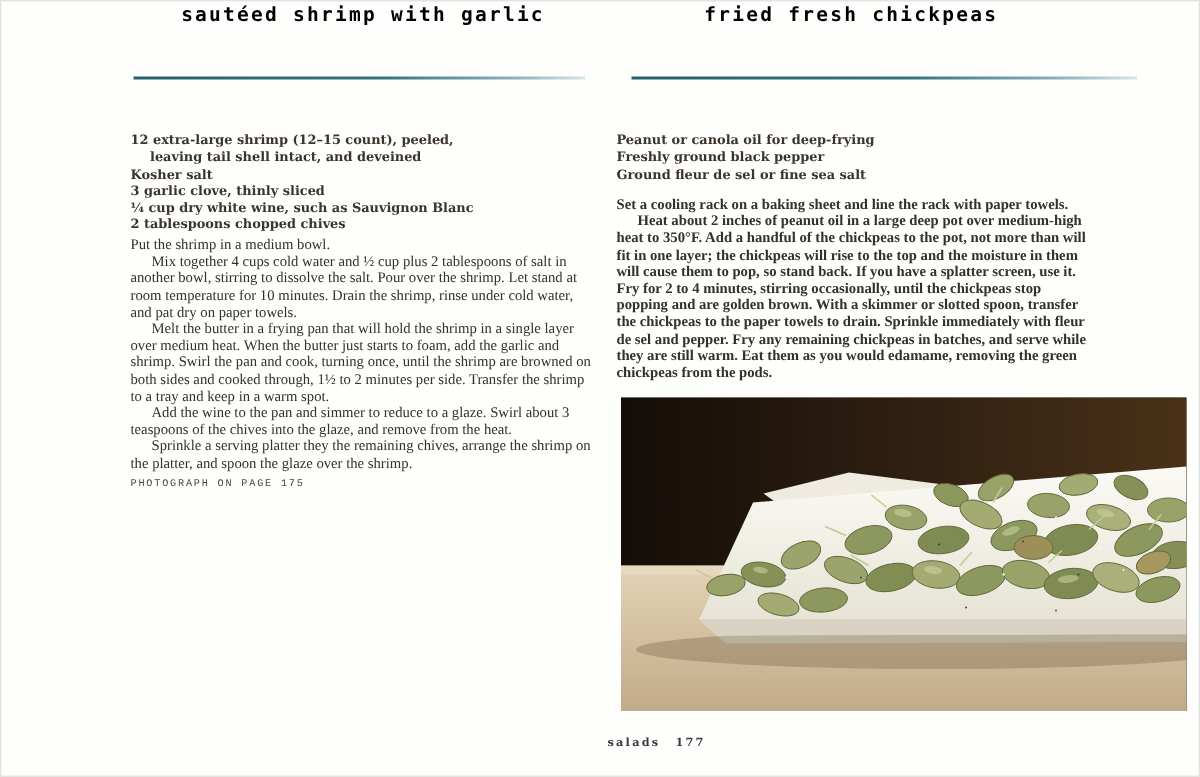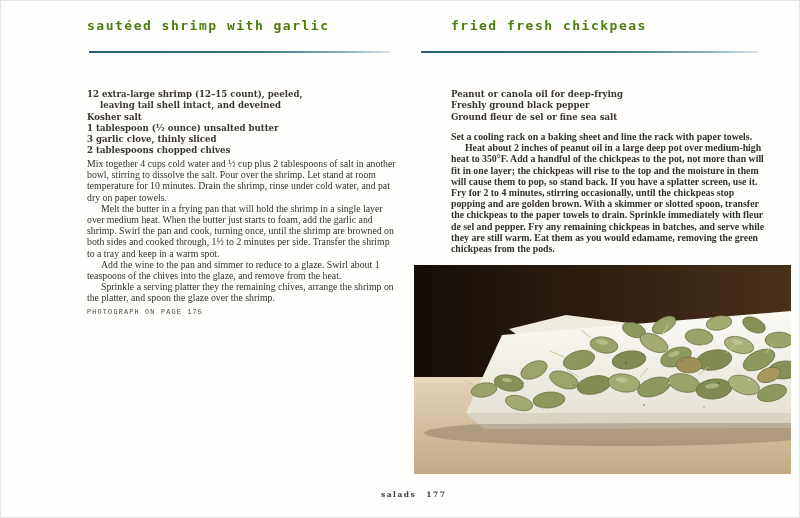--- a/index.html
+++ b/index.html
@@ -3,27 +3,27 @@
 <meta charset="utf-8">
 <style>
   html,body { margin:0; padding:0; background:#ffffff; }
   .spread {
     position:relative; width:800px; height:518px;
     background:#fefefd; border:1px solid #e4e4e2; box-sizing:border-box;
     overflow:hidden; font-family:"Liberation Serif", serif; color:#322d27;
   }
   .col { position:absolute; top:0; height:518px; }
   .col.left  { left:86px;  width:310px; }
-  .col.right { left:410px; width:313px;margin-left:40px; }
+  .col.right { left:410px; width:313px; }
 
   .title {
-    position:absolute; top:17px; left:0; width:100%; margin:0;
+    position:absolute; top:2px; left:0; width:100%; margin:0;
     font-family:"DejaVu Sans Mono", monospace;
     font-size:13px; font-weight:bold; letter-spacing:1.5px;
-    color:#4d7c0f; text-align:left; white-space:nowrap;
+    color:#000000; text-align:center; white-space:nowrap;
   }
   .rule {
     position:absolute; top:50px; height:2px;
     background:linear-gradient(to right,#23606e,#38727f 55%,#8db3bb 85%,#d7e5e7 100%);
   }
   .rule.rl { left:88px;  width:301px; }
   .rule.rr { left:420px; width:337px; }
 
   .ingredients {
     position:absolute; top:88px; left:0; width:100%;
@@ -47,47 +47,48 @@
     font-size:6.8px; letter-spacing:1.2px; color:#4d463d;
   }
 
   .photo {
     position:absolute; left:413px; top:264px; width:377px; height:209px;
     background:#20150d;
   }
   .photo svg { display:block; }
 
   .footer {
-    position:absolute; left:380px; top:489px;
+    position:absolute; left:404px; top:489px;
     font-family:"DejaVu Serif", serif; font-size:7.5px; font-weight:bold;
     letter-spacing:1.5px; color:#3a3a3a; white-space:nowrap;
   }
   .footer .pgnum { margin-left:10px; }
 </style>
 </head>
 <body>
 
 <div class="spread">
 
   <div class="col left">
     <h1 class="title">sautéed shrimp with garlic</h1>
 
     <div class="ingredients">
       <div class="ing-line">12 extra-large shrimp (12–15 count), peeled,</div>
       <div class="ing-line indent">leaving tail shell intact, and deveined</div>
       <div class="ing-line">Kosher salt</div>
-      <div class="ing-line">1 tablespoon (½ ounce) unsalted butter</div>
       <div class="ing-line">3 garlic clove, thinly sliced</div>
+      <div class="ing-line">¼ cup dry white wine, such as Sauvignon Blanc</div>
       <div class="ing-line">2 tablespoons chopped chives</div>
     </div>
 
     <div class="method m-left">
+      <p>Put the shrimp in a medium bowl.</p>
       <p>Mix together 4 cups cold water and ½ cup plus 2 tablespoons of salt in another bowl, stirring to dissolve the salt. Pour over the shrimp. Let stand at room temperature for 10 minutes. Drain the shrimp, rinse under cold water, and pat dry on paper towels.</p>
       <p>Melt the butter in a frying pan that will hold the shrimp in a single layer over medium heat. When the butter just starts to foam, add the garlic and shrimp. Swirl the pan and cook, turning once, until the shrimp are browned on both sides and cooked through, 1½ to 2 minutes per side. Transfer the shrimp to a tray and keep in a warm spot.</p>
-      <p>Add the wine to the pan and simmer to reduce to a glaze. Swirl about 1 teaspoons of the chives into the glaze, and remove from the heat.</p>
+      <p>Add the wine to the pan and simmer to reduce to a glaze. Swirl about 3 teaspoons of the chives into the glaze, and remove from the heat.</p>
       <p>Sprinkle a serving platter they the remaining chives, arrange the shrimp on the platter, and spoon the glaze over the shrimp.</p>
       <div class="photo-note">PHOTOGRAPH ON PAGE 175</div>
     </div>
   </div>
 
   <div class="col right">
     <h1 class="title">fried fresh chickpeas</h1>
 
     <div class="ingredients">
       <div class="ing-line">Peanut or canola oil for deep-frying</div>

